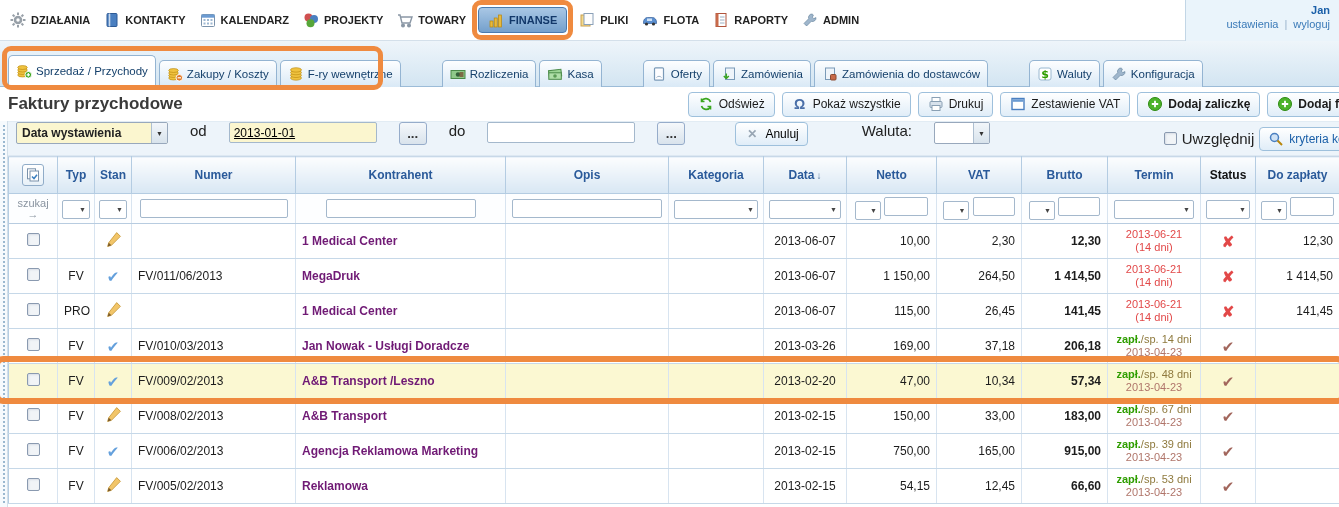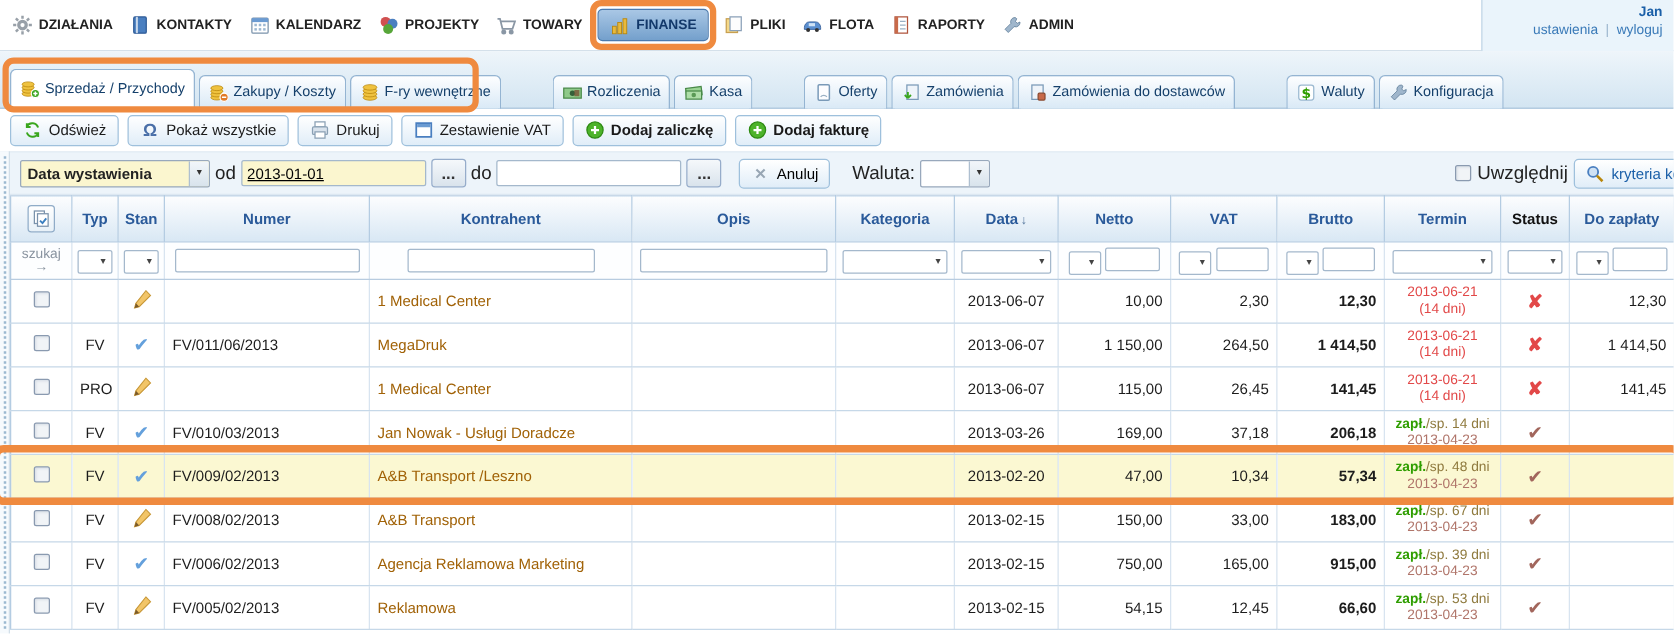--- a/index.html
+++ b/index.html
@@ -44,21 +44,21 @@
               padding-left:8px; background:#fff; }
   .pagetitle { font-size:17px; font-weight:bold; color:#3a3a3a; }
   .toolbar { display:flex; gap:7px; margin-right:-46px; }
   .tbtn { display:inline-flex; align-items:center; gap:5px; height:25px; padding:0 9px;
           border:1px solid #9ec0dc; border-radius:4px; background:linear-gradient(#ffffff,#e0edf8);
           font:12px "Liberation Sans",sans-serif; color:#1a1a1a; cursor:pointer; white-space:nowrap; }
   .tbtn.bold { font-weight:bold; }
 
   
   .filterbar { height:35px; background:#edf4fa; border-top:1px solid #e2ecf4; border-bottom:1px solid #dde8f2;
-               display:flex; align-items:center; gap:4px; padding:0 6px 0 16px; }
+               display:flex; gap:22px; padding:0 6px 0 16px; }
   .flabel { font-size:15px; color:#222; }
   .msel { display:inline-flex; align-items:center; justify-content:space-between; height:22px;
           border:1px solid #98a8bc; background:#fff; border-radius:2px; overflow:hidden; cursor:pointer; }
   .msel .mtxt { padding:0 5px; white-space:nowrap; }
   .msel .arr { font-size:7px; color:#333; background:linear-gradient(#f2f6fa,#d8e3ec); border-left:1px solid #aebfd0;
                height:100%; display:flex; align-items:center; padding:0 4px; }
   .msel.big { width:152px; background:#fbf6cf; font-weight:bold; }
   .msel.cur { width:56px; }
   .inp { height:21px; border:1px solid #a4b8cc; border-radius:2px; font:12px "Liberation Sans",sans-serif;
          padding:0 4px; background:#fff; }
@@ -97,21 +97,21 @@
   .ssel .arr { font-size:7px; color:#444; padding:0 3px; }
   .sinp { height:19px; border:1px solid #a4b8cc; border-radius:2px; font:11px "Liberation Sans",sans-serif;
           padding:0 3px; background:#fff; }
   tbody td { height:35px; background:#fff; border-right:1px solid #d8e4f0; border-bottom:1px solid #c6d8e8;
              vertical-align:middle; padding:0 6px; font-size:12px; color:#1c1c1c; }
   tbody td:first-child { border-left:1px solid #b4cce2; }
   tbody tr.hl td { background:#fbf8d2; }
   .c-typ, .c-stan, .c-data, .c-status, .c-sel { text-align:center; }
   .c-num { text-align:right; }
   .c-brutto { font-weight:bold; }
-  .link { color:#a16207; font-weight:normal; cursor:pointer; }
+  .link { color:#701a75; font-weight:bold; cursor:pointer; }
   .c-termin { text-align:center; font-size:11px; line-height:13px; padding:0 2px; }
   tr.overdue .c-termin .t-rest, tr.overdue .c-termin .tl2 { color:#e24848; }
   tr.paid .t-paid { color:#2f9e00; font-weight:bold; }
   tr.paid .t-rest { color:#8f7a3e; }
   tr.paid .tl2 { color:#b0756a; }
 
   .selall { width:22px; height:22px; border:1px solid #90acc8; border-radius:3px;
             background:linear-gradient(#ffffff,#e8f1f8); display:inline-flex; align-items:center;
             justify-content:center; cursor:pointer; }
   .ic { display:inline-flex; width:16px; height:16px; align-items:center; justify-content:center; flex:0 0 auto; }
@@ -368,20 +368,21 @@
     <span class="ic">
           <svg viewBox="0 0 16 16">
             <path d="M10 2a3.5 3.5 0 0 0-3.3 4.7L2 11.4 4.6 14l4.7-4.7A3.5 3.5 0 0 0 14 5.6l-2.2 1-1.4-1.4 1-2.2A3.5 3.5 0 0 0 10 2z" fill="#9fb6cc" stroke="#5b7a96" stroke-width="0.6"></path>
           </svg>
         </span>
     <span>Konfiguracja</span>
   </div>
     </div>
 
   <div class="titlerow">
+    <div class="pagetitle">Faktury przychodowe</div>
     <div class="toolbar">
         <button class="tbtn">
     <span class="ic">
             <svg viewBox="0 0 16 16" fill="none" stroke="#3aa61e" stroke-width="1.6">
               <path d="M12.5 6a5 5 0 0 0-9-1"></path>
               <path d="M3.5 2.5v3h3"></path>
               <path d="M3.5 10a5 5 0 0 0 9 1"></path>
               <path d="M12.5 13.5v-3h-3"></path>
             </svg>
           </span>

